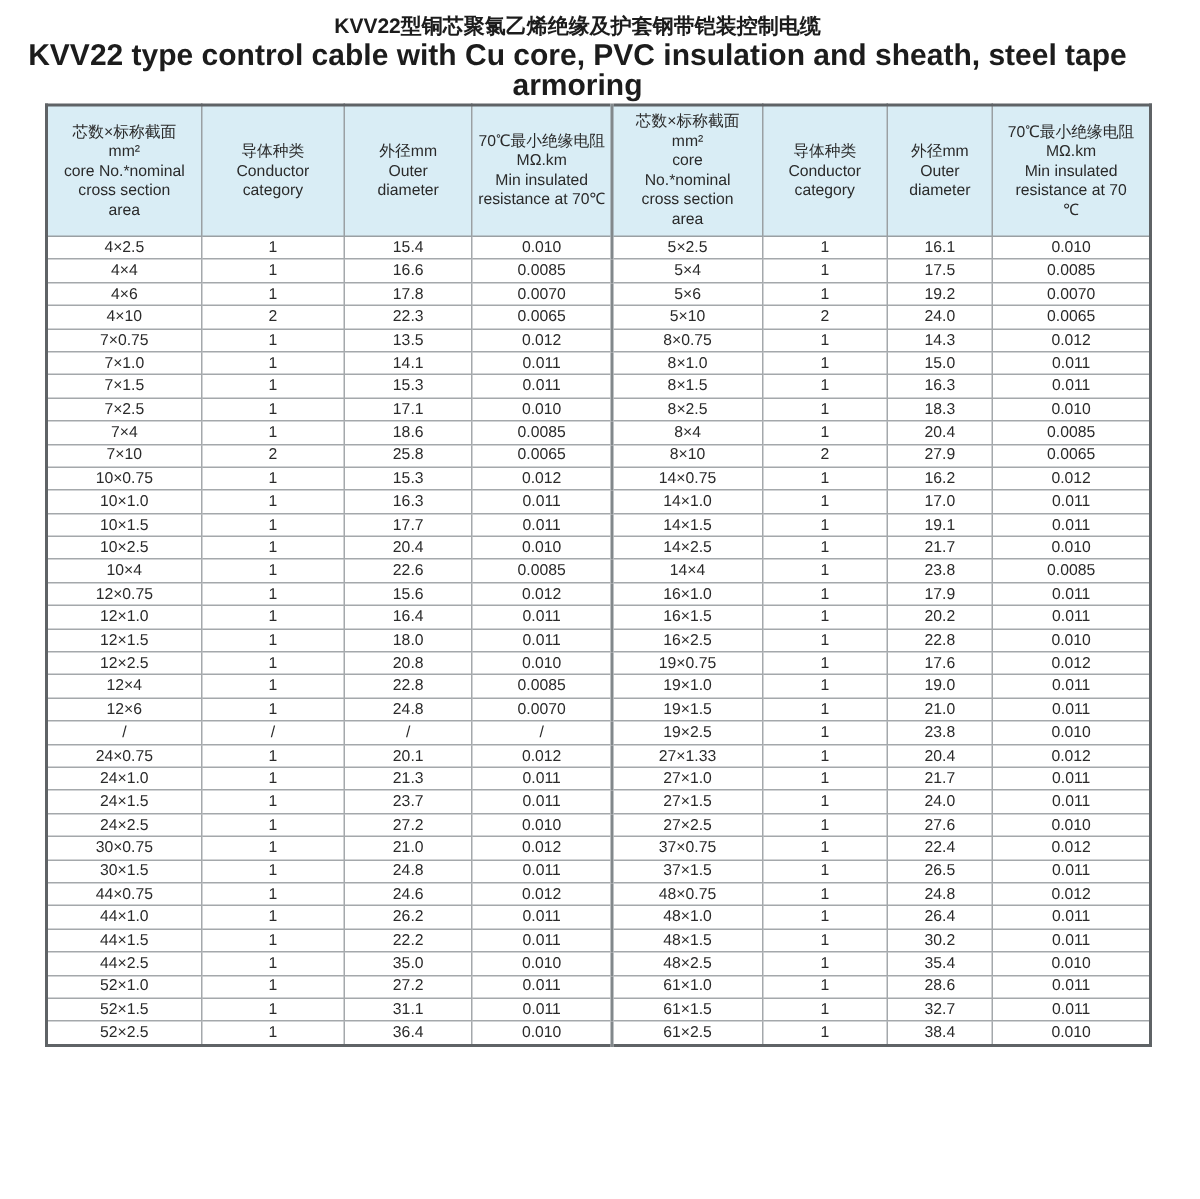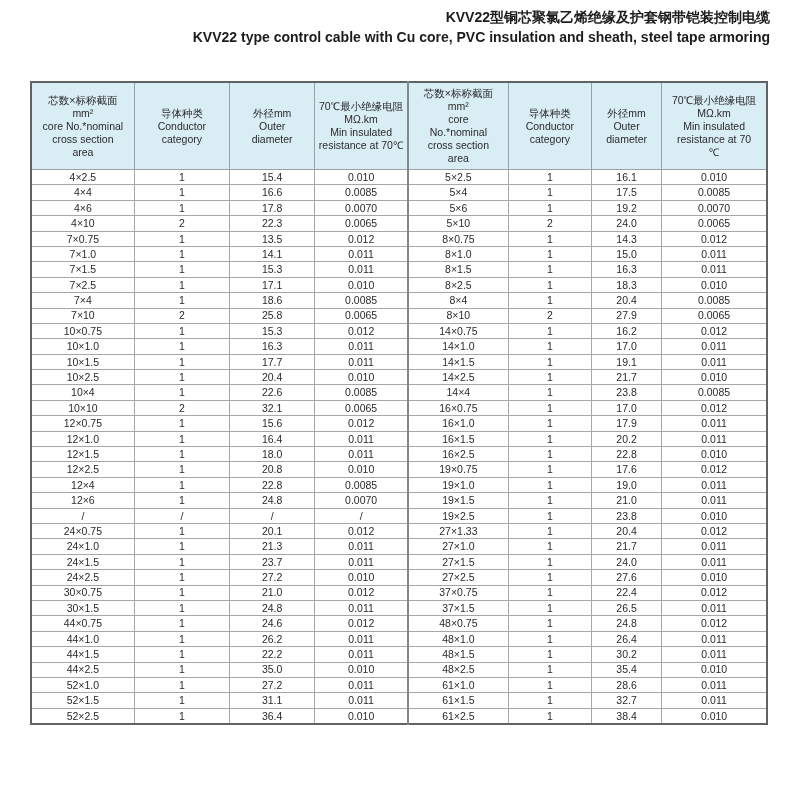--- a/index.html
+++ b/index.html
@@ -13,35 +13,35 @@
     position: relative;
     width: 800px;
     height: 799px;
     background: #ffffff;
     overflow: hidden;
   }
   .title-block {
     position: absolute;
     top: 7px;
     right: 30px;
-    text-align: right;
+    text-align: center;
     font-weight: bold;
     color: #1c1c1c;
   }
   .title-zh {
     font-size: 14px;
     line-height: 20px;
   }
   .title-en {
-    font-size: 14px;
+    font-size: 20px;
     line-height: 20px;
   }
   table.spec-table {
     position: absolute;
-    top: 81px;
+    top: 69px;
     left: 30px;
     width: 738px;
     border-collapse: collapse;
     table-layout: fixed;
     border: 2px solid #5f6366;
   }
   table.spec-table th {
     background: #d9edf5;
     font-weight: normal;
     font-size: 10.5px;
@@ -272,30 +272,20 @@
           <td>10×4</td>
           <td>1</td>
           <td>22.6</td>
           <td>0.0085</td>
           <td class="mid">14×4</td>
           <td>1</td>
           <td>23.8</td>
           <td>0.0085</td>
         </tr>
         <tr>
-          <td>10×10</td>
-          <td>2</td>
-          <td>32.1</td>
-          <td>0.0065</td>
-          <td class="mid">16×0.75</td>
-          <td>1</td>
-          <td>17.0</td>
-          <td>0.012</td>
-        </tr>
-        <tr>
           <td>12×0.75</td>
           <td>1</td>
           <td>15.6</td>
           <td>0.012</td>
           <td class="mid">16×1.0</td>
           <td>1</td>
           <td>17.9</td>
           <td>0.011</td>
         </tr>
         <tr>

